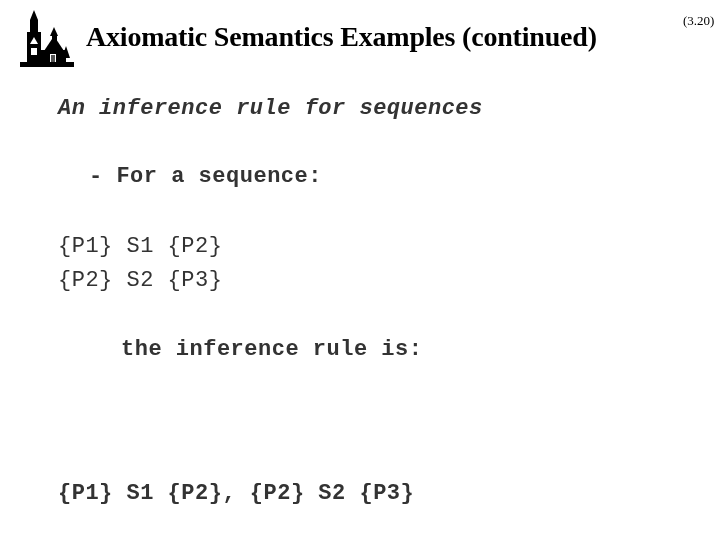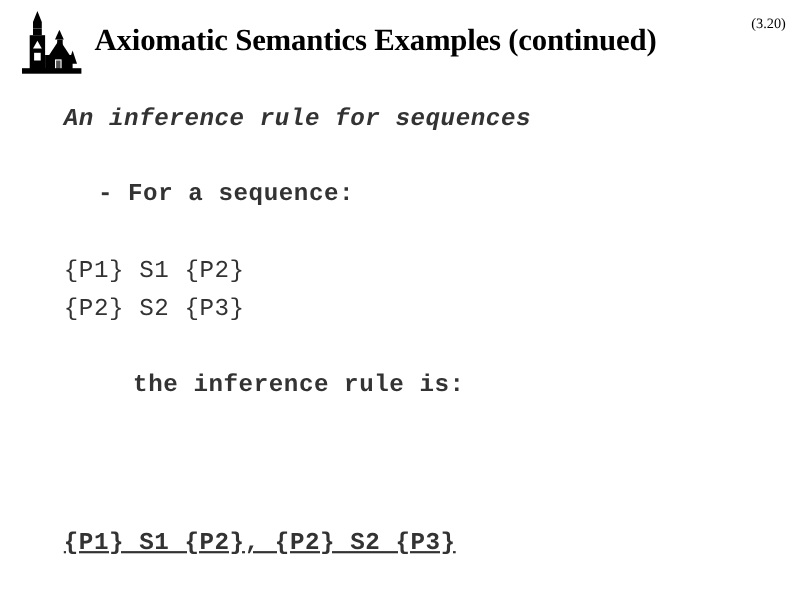--- a/index.html
+++ b/index.html
@@ -127,21 +127,21 @@
     position: absolute;
     left: 58px;
     top: 324px;
     width: 660px;
     font-size: 22px;
     line-height: 35px;
     font-weight: bold;
     letter-spacing: 0.5px;
   }
 
-  .rule-numerator { display: block; text-decoration: underline; }
+  .rule-numerator { display: block; }
 </style>
 </head>
 <body>
 
 <div class="slide">
 
   <div class="header">
 
     <span class="logo">
       <svg width="62" height="58" viewBox="0 0 62 58" xmlns="http://www.w3.org/2000/svg">

